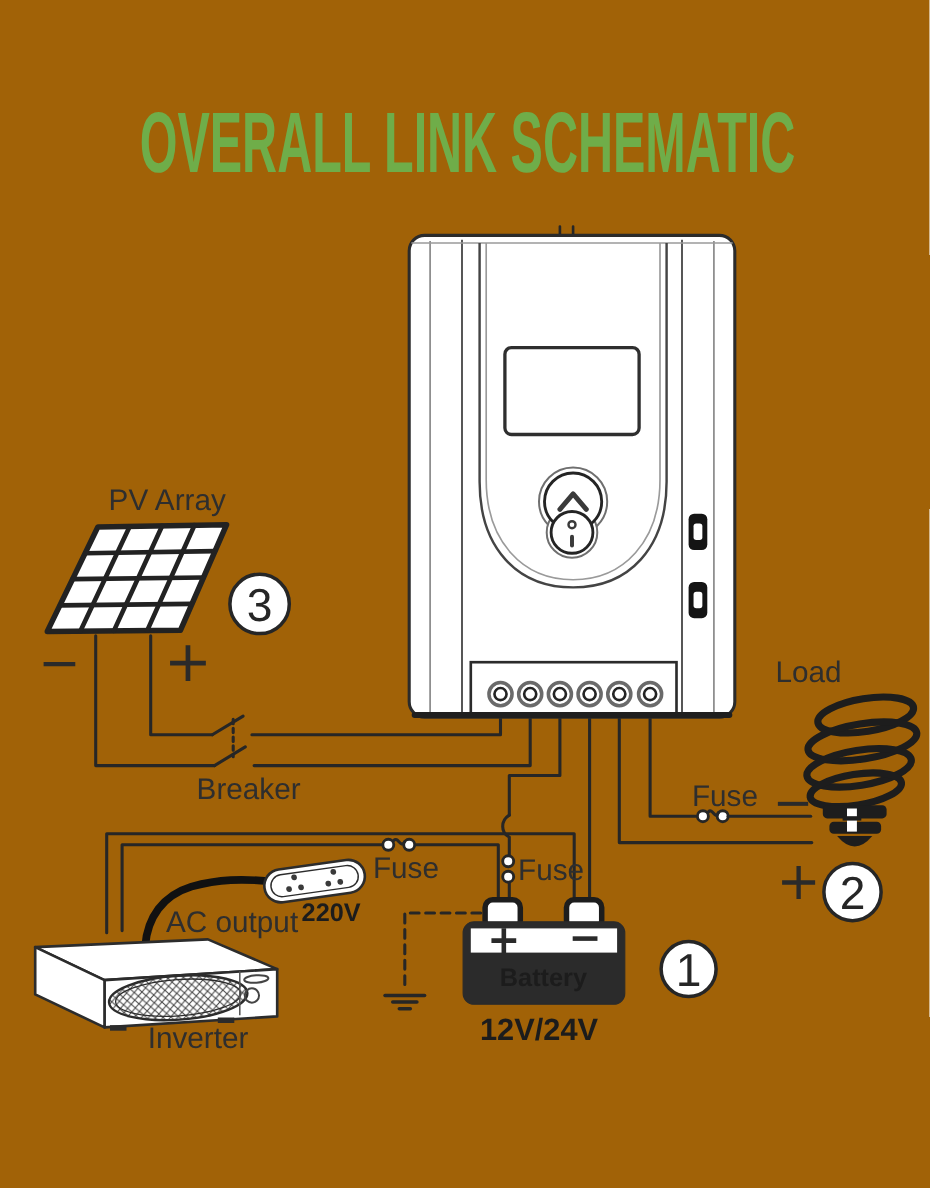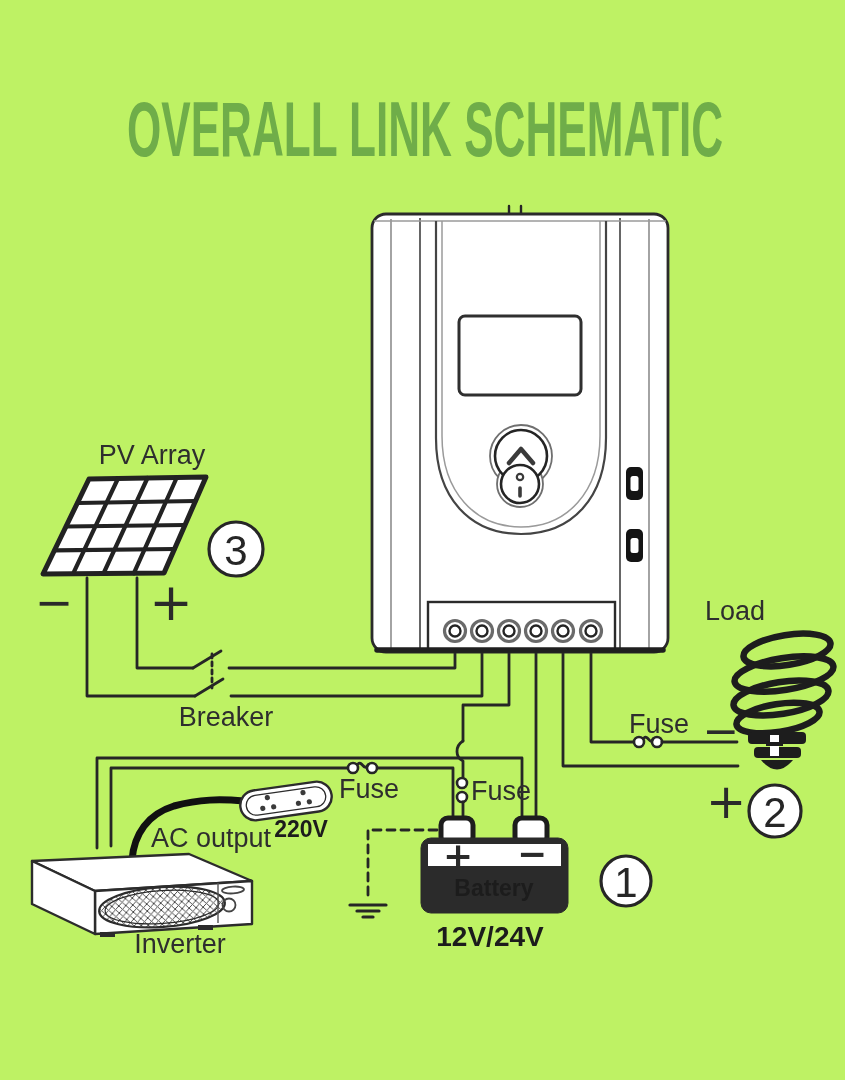--- a/index.html
+++ b/index.html
@@ -1,16 +1,16 @@
 <!DOCTYPE html>
 <html><head>
 <meta charset="utf-8">
 <style>
   html,body{margin:0;padding:0;background:#ffffff;}
-  .page{position:relative;width:845px;height:1080px;background:#bef264;overflow:hidden;
+  .page{position:relative;width:845px;height:1080px;background:#a16207;overflow:hidden;
         font-family:"Liberation Sans",sans-serif;}
   svg{position:absolute;left:0;top:0;}
   
   .w{stroke:#262626;stroke-width:2.8;fill:none;stroke-linecap:round;stroke-linejoin:round;}
   .w2{stroke:#262626;stroke-width:2.4;fill:none;stroke-linecap:round;stroke-linejoin:round;}
   .panel{stroke:#222222;stroke-width:5;fill:#ffffff;stroke-linejoin:round;}
   .grid{stroke:#222222;stroke-width:4.2;fill:none;stroke-linecap:round;}
   .lbl{font-family:"Liberation Sans",sans-serif;font-size:27px;fill:#2e2e2e;
        text-anchor:middle;dominant-baseline:central;}
   .lbl-bold{font-family:"Liberation Sans",sans-serif;font-weight:bold;fill:#1c1c1c;

